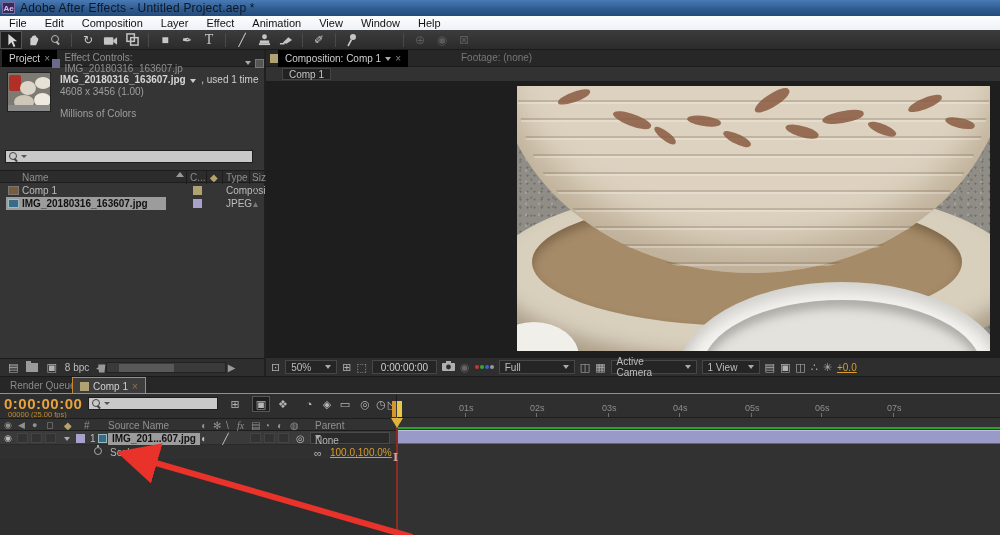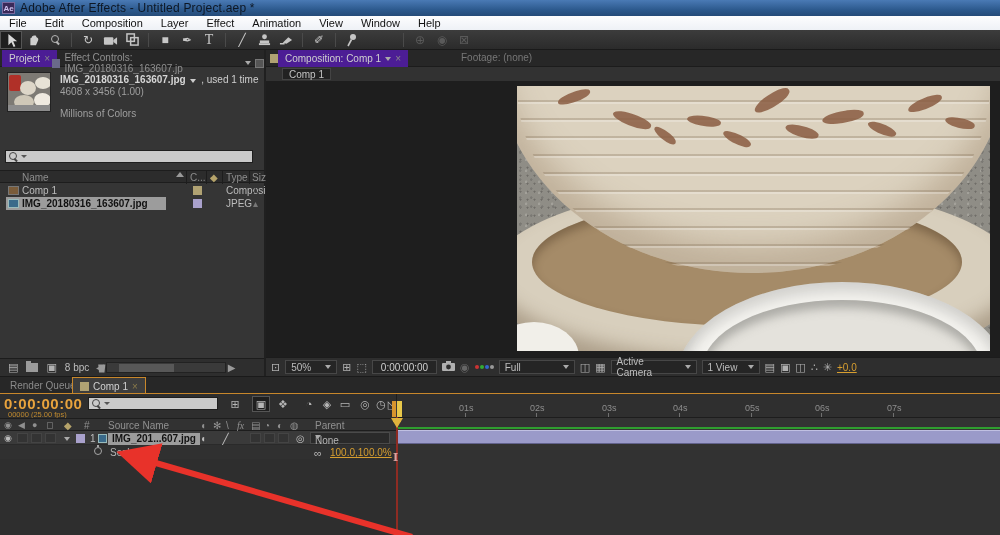--- a/index.html
+++ b/index.html
@@ -24,21 +24,21 @@
   .tsep { width:1px; height:14px; background:#1e1e1e; border-right:1px solid #4a4a4a; margin:0 5px; }
   .tool svg { display:block; }
 
   .mag { position:relative; width:9px; height:9px; }
   .mag::before { content:""; position:absolute; left:0; top:0; width:6px; height:6px; border:1.5px solid #b5b5b5; border-radius:50%; }
   .mag::after { content:""; position:absolute; left:6px; top:6px; width:4px; height:1.5px; background:#b5b5b5; transform:rotate(45deg); transform-origin:0 0; }
 
   
   .panel-tabs { background:#272727; border-bottom:1px solid #1c1c1c; }
   .tab { display:inline-flex; align-items:center; gap:4px; padding:2px 7px; color:#999; font-size:10px; height:100%; }
-  .tab.active { background:#4c1d95; color:#cfcfcf; }
+  .tab.active { background:#000000; color:#cfcfcf; }
   .dd { width:0; height:0; border-left:3.5px solid transparent; border-right:3.5px solid transparent; border-top:4px solid #aaa; display:inline-block; }
   .swatch { width:9px; height:9px; display:inline-block; }
 
   
   #project-panel { left:0; top:50px; width:266px; height:326px; background:#353535; border-right:2px solid #202020; }
   #project-tabbar { left:0; top:0; width:264px; height:17px; }
   #project-tab { position:absolute; left:2px; top:0; height:17px; }
   #ec-tab { position:absolute; left:52px; top:2px; display:flex; align-items:center; gap:4px; color:#8f8f8f; }
   #proj-info { position:absolute; left:0; top:18px; width:264px; height:72px; }
   #proj-thumb { position:absolute; left:7px; top:4px; width:44px; height:40px; background:#7d7a74; overflow:hidden; border:1px solid #222; }

